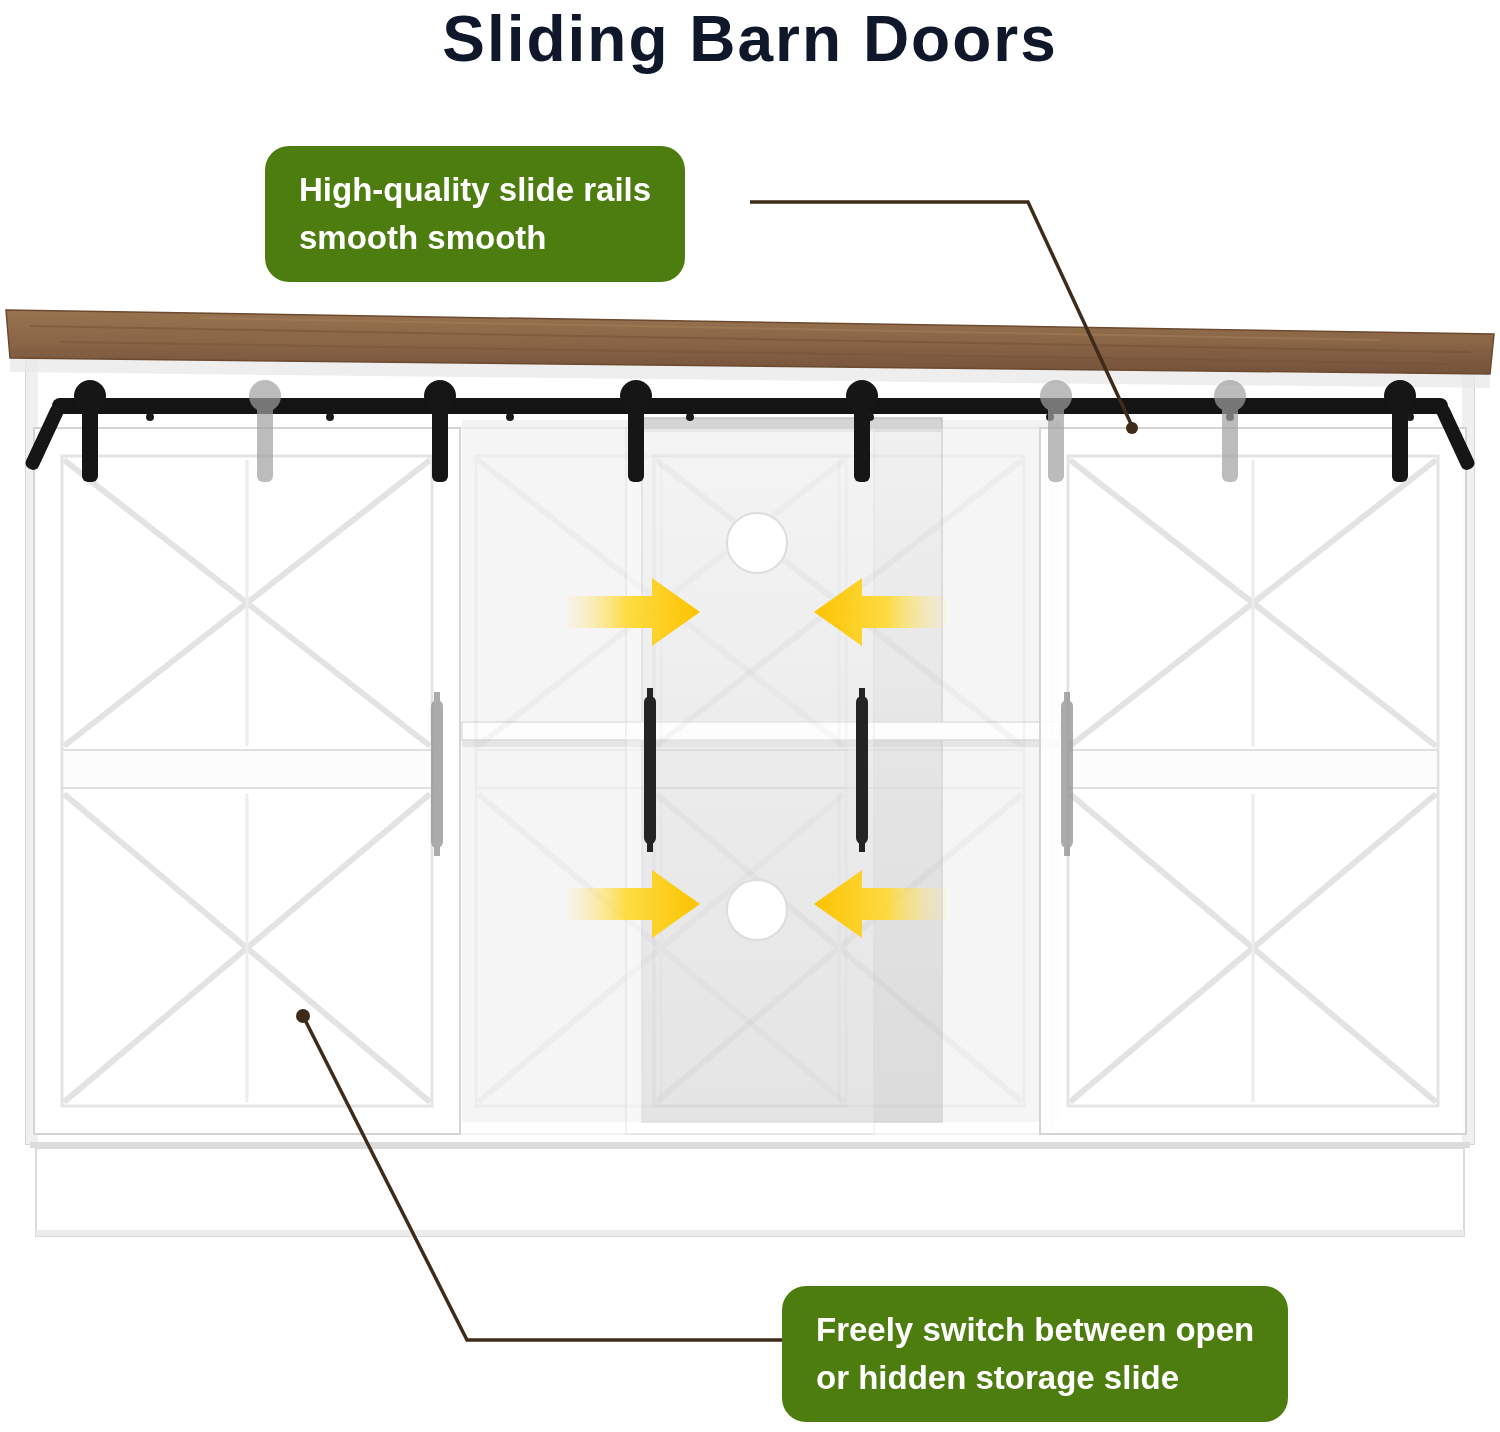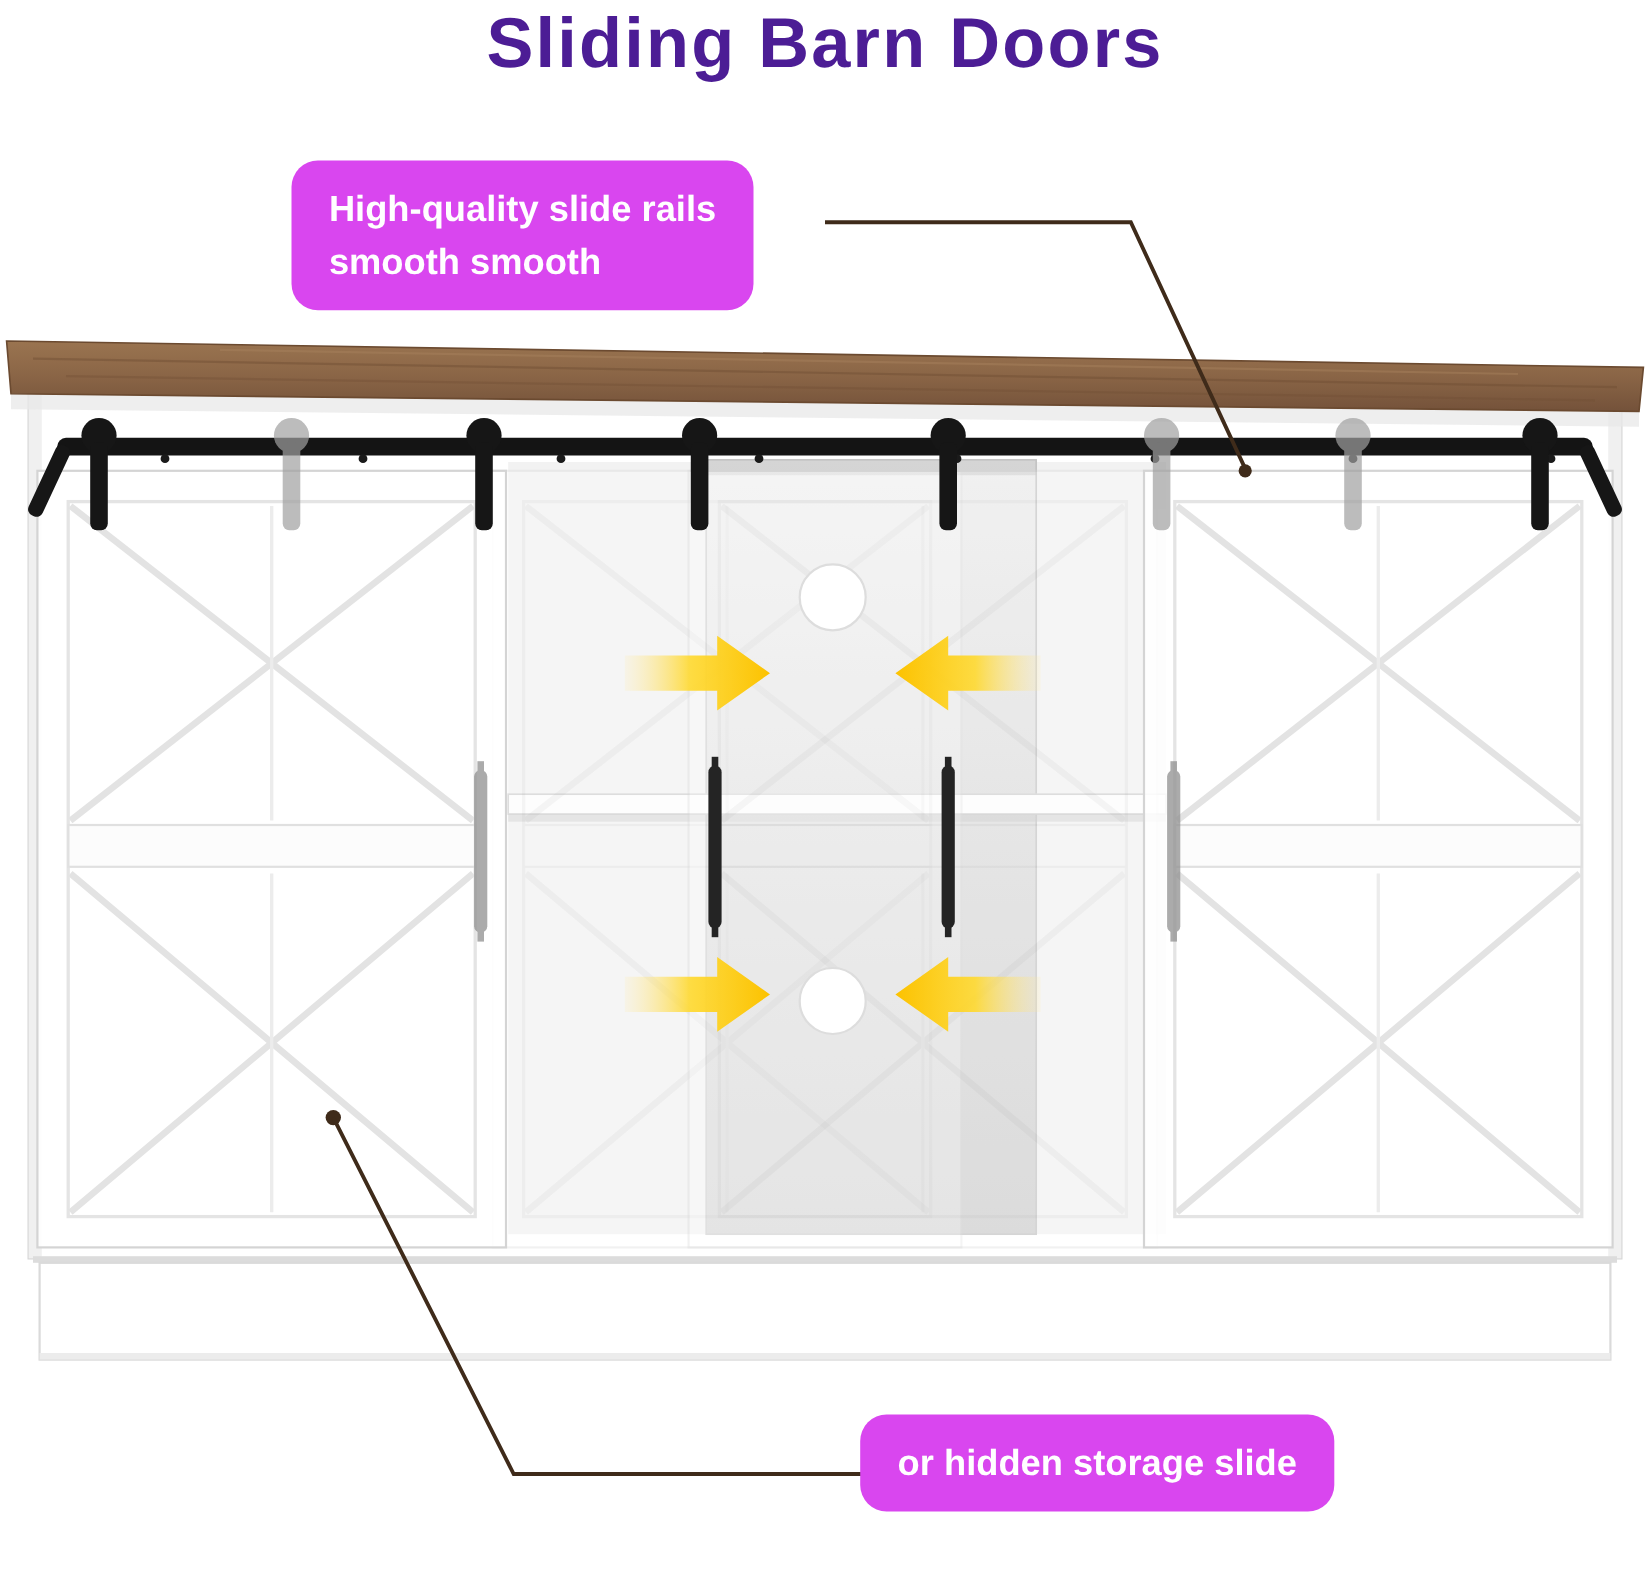--- a/index.html
+++ b/index.html
@@ -7,26 +7,26 @@
     position:relative;
     width:1500px;height:1432px;
     background:#ffffff;
     font-family:"Liberation Sans", sans-serif;
     overflow:hidden;
   }
   .title{
     position:absolute;top:2px;left:0;width:100%;
     text-align:center;
     font-size:64px;font-weight:800;letter-spacing:2px;
-    color:#4c1d95;
+    color:#0f172a;
     margin:0;
   }
   .callout{
     position:absolute;
-    background:#d946ef;
+    background:#4d7c0f;
     color:#ffffff;
     border-radius:24px;
     padding:20px 34px;
     font-size:33px;font-weight:700;
     line-height:1.45;
     z-index:5;
   }
   .callout-rails{left:265px;top:146px;}
   .callout-storage{left:782px;top:1286px;}
   .scene,.overlay{position:absolute;left:0;}
@@ -39,20 +39,21 @@
 <div class="page">
 
   <h1 class="title">Sliding Barn Doors</h1>
 
   <div class="callout callout-rails">
     <div>High-quality slide rails</div>
     <div>smooth smooth</div>
   </div>
 
   <div class="callout callout-storage">
+    <div>Freely switch between open</div>
     <div>or hidden storage slide</div>
   </div>
 
   <svg class="scene" width="1500" height="950" viewBox="0 0 1500 950">
     <defs>
       <linearGradient id="woodGrad" x1="0" y1="0" x2="0" y2="1">
         <stop offset="0" stop-color="#9a7450"></stop>
         <stop offset="0.5" stop-color="#8a6546"></stop>
         <stop offset="1" stop-color="#74523a"></stop>
       </linearGradient>

